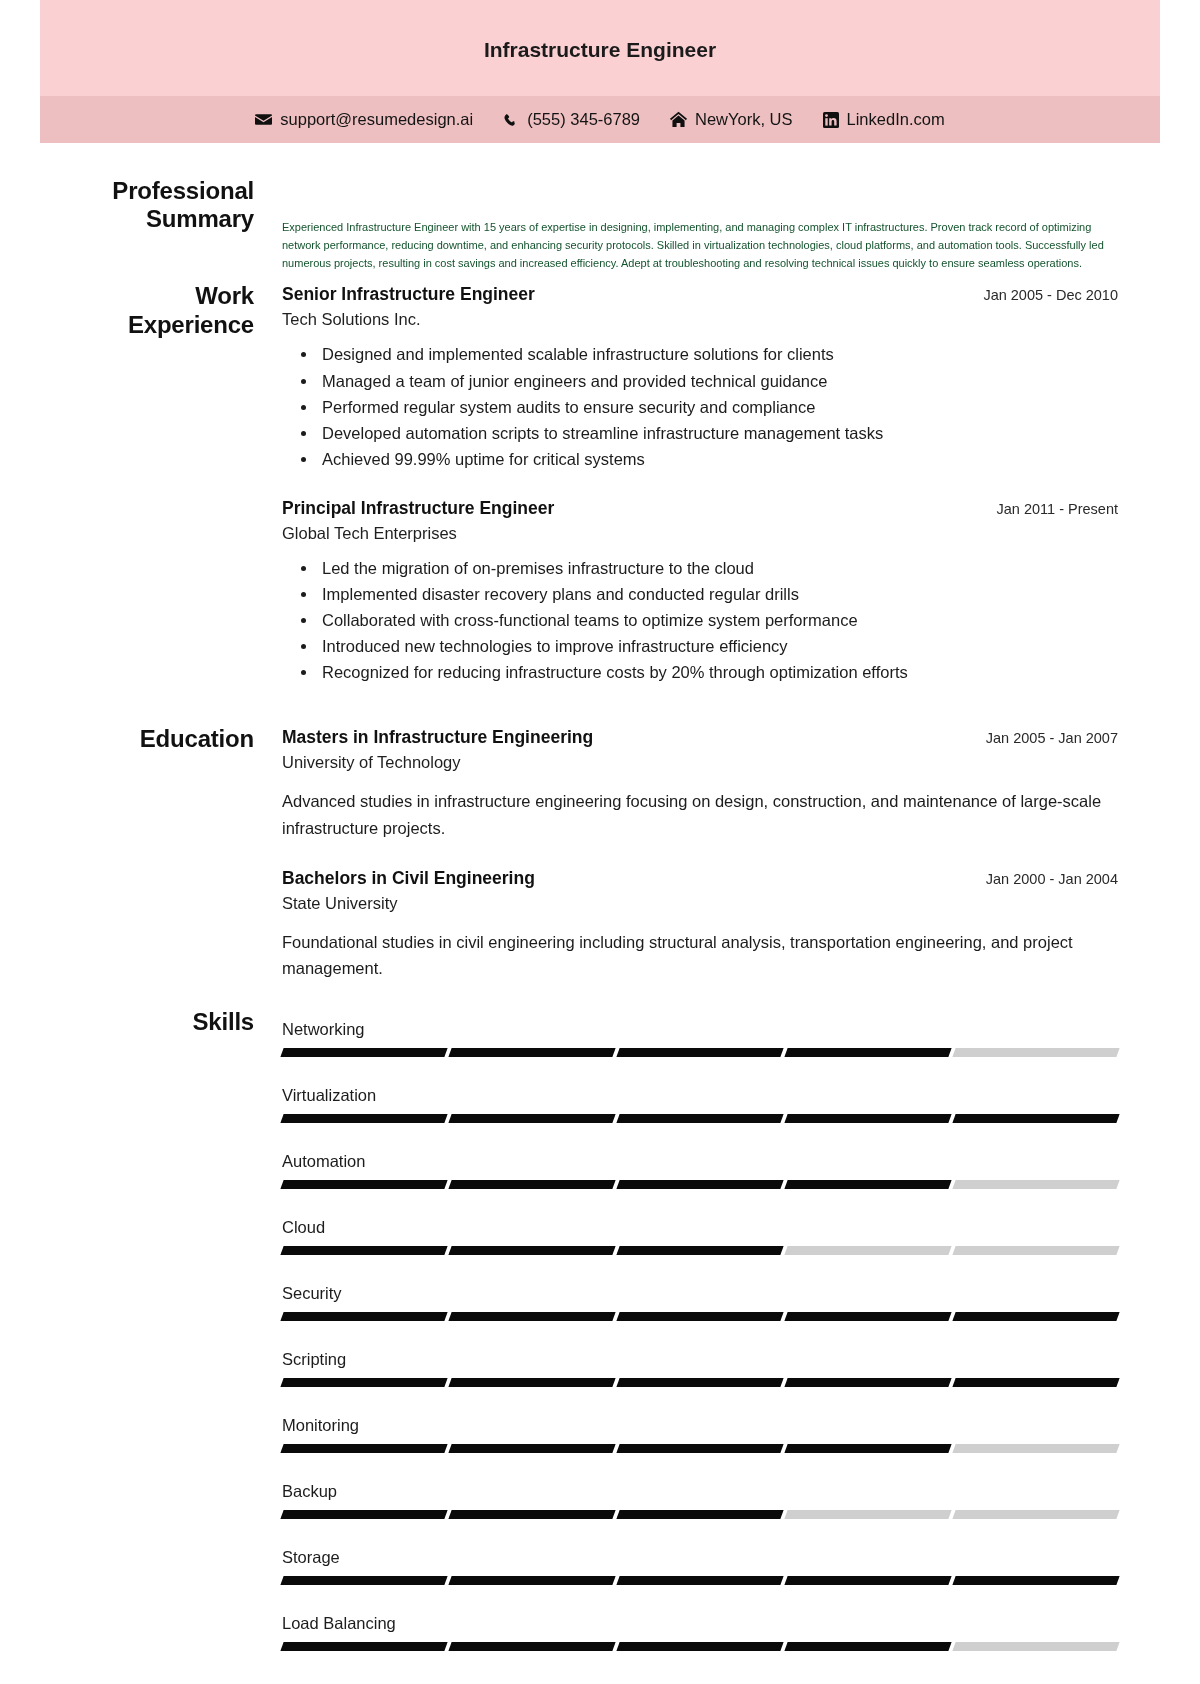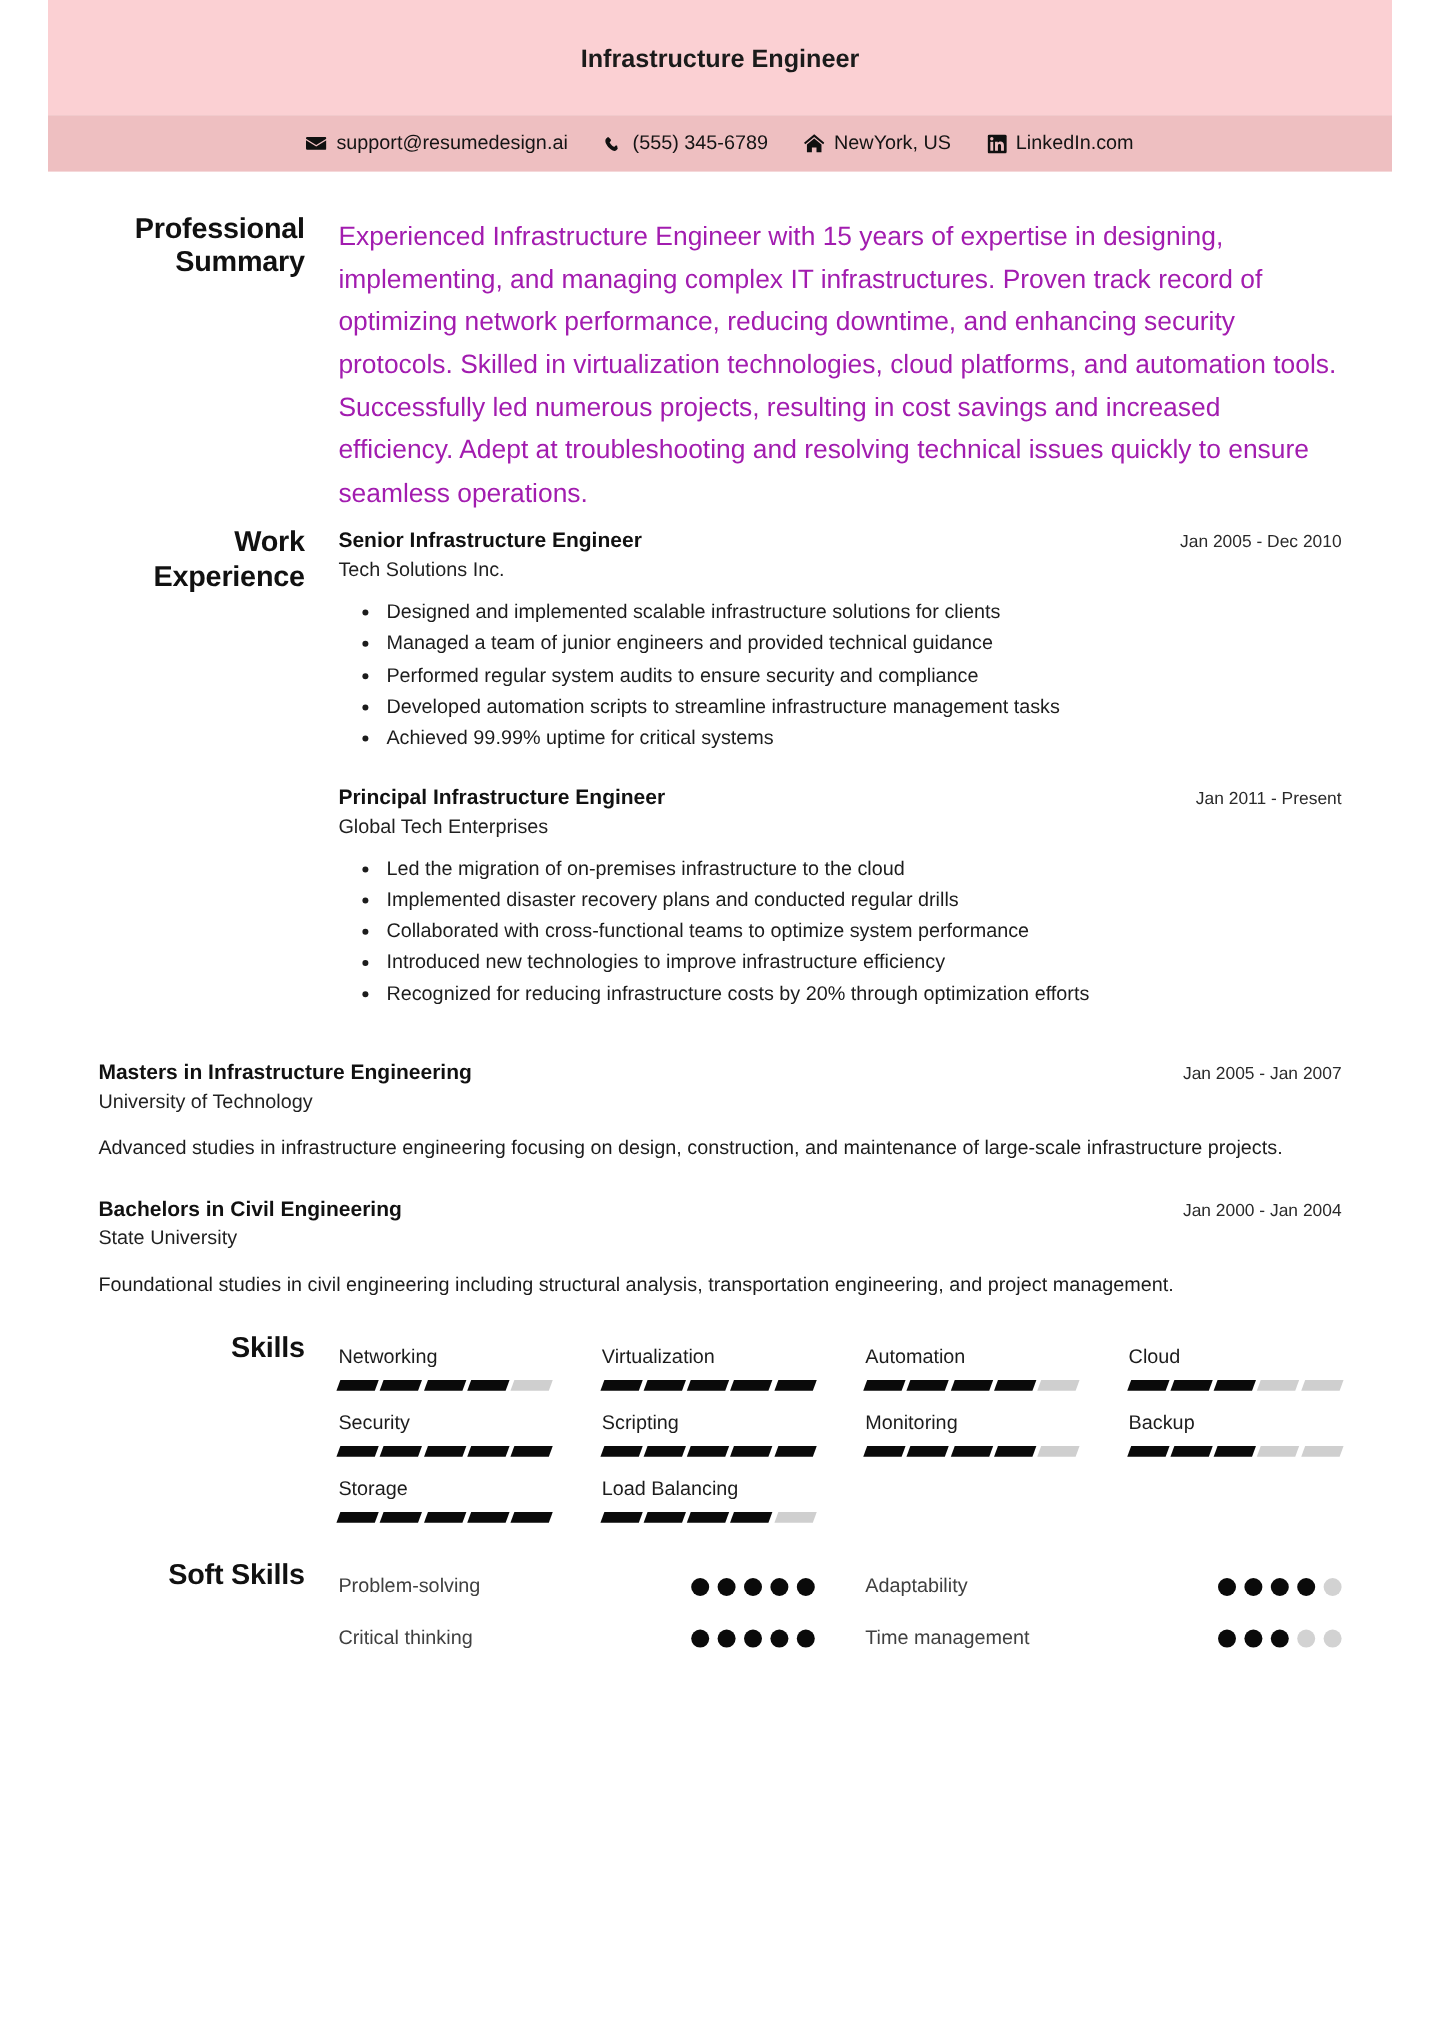--- a/index.html
+++ b/index.html
@@ -61,23 +61,24 @@
     padding-right: 28px;
     font-size: 24px;
     font-weight: bold;
     line-height: 1.18;
     color: #111111;
     letter-spacing: -0.2px;
   }
   .sec-body { flex: 1 1 auto; min-width: 0; padding-top: 2px; }
 
   .summary-text {
-    font-size: 22px;
+    font-size: 11px;
     line-height: 1.62;
-    color: #a21caf;
+    color: #14532d;
+    margin-top: 40px;
   }
 
   
   .entry { margin-bottom: 26px; }
   .entry:last-child { margin-bottom: 0; }
   .entry-head {
     display: flex;
     justify-content: space-between;
     align-items: baseline;
     gap: 15px;
@@ -112,23 +113,24 @@
     font-size: 16.5px;
     line-height: 1.62;
     color: #1c1c1c;
     margin-top: 16px;
   }
 
   
   .skills-section { margin-top: 26px; }
   .skills-grid {
     display: grid;
-    grid-template-columns: 1fr 1fr 1fr 1fr;
+    grid-template-columns: 1fr;
     column-gap: 42px;
     row-gap: 0;
+    gap: 11px;
   }
   .skill {
     padding: 10px 0 8px 0;
   }
   .skill-name {
     font-size: 16.5px;
     color: #1c1c1c;
     margin-bottom: 9px;
   }
   .skill-bar {
@@ -249,20 +251,21 @@
             <li>Implemented disaster recovery plans and conducted regular drills</li>
             <li>Collaborated with cross-functional teams to optimize system performance</li>
             <li>Introduced new technologies to improve infrastructure efficiency</li>
             <li>Recognized for reducing infrastructure costs by 20% through optimization efforts</li>
           </ul>
         </div>
       </div>
   </div>
 
   <div class="section" style="margin-top:40px;">
+    <div class="sec-label">Education</div>
     <div class="sec-body" id="education-entries">
         <div class="entry">
           <div class="entry-head">
             <div class="entry-role">Masters in Infrastructure Engineering</div>
             <div class="entry-date">Jan 2005 - Jan 2007</div>
           </div>
           <div class="entry-org">University of Technology</div>
           <div class="entry-desc">Advanced studies in infrastructure engineering focusing on design, construction, and maintenance of large-scale infrastructure projects.</div>
         </div>
         <div class="entry">

